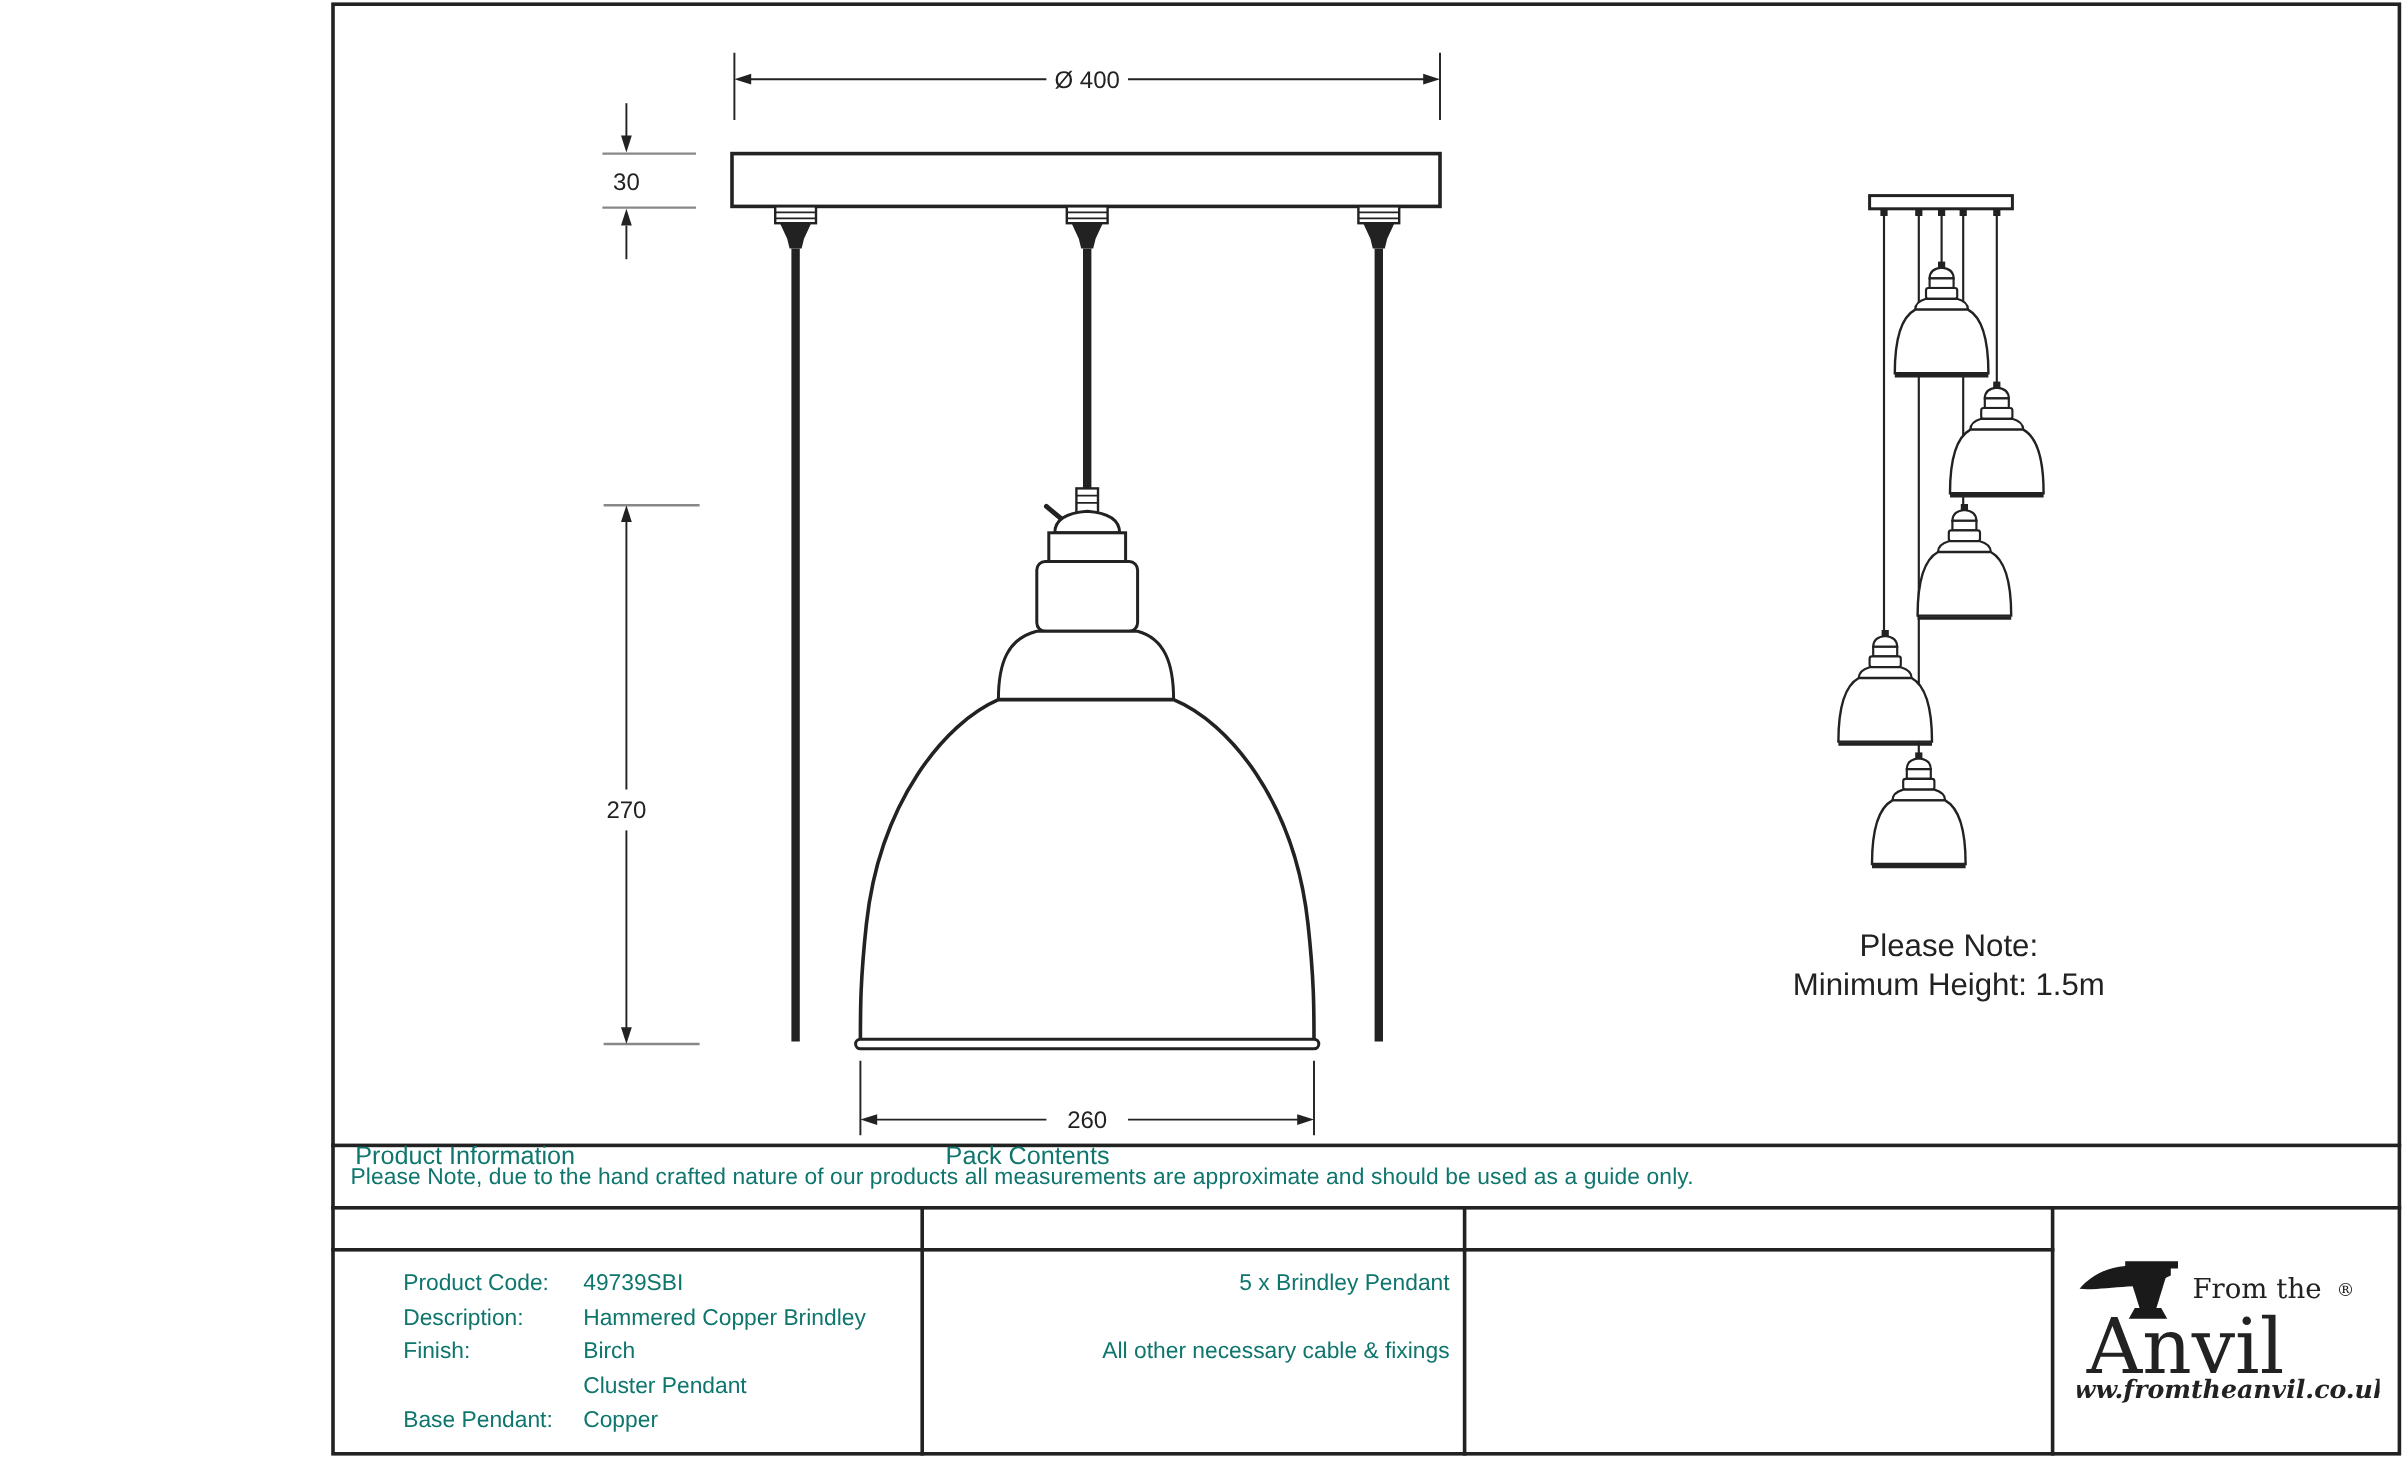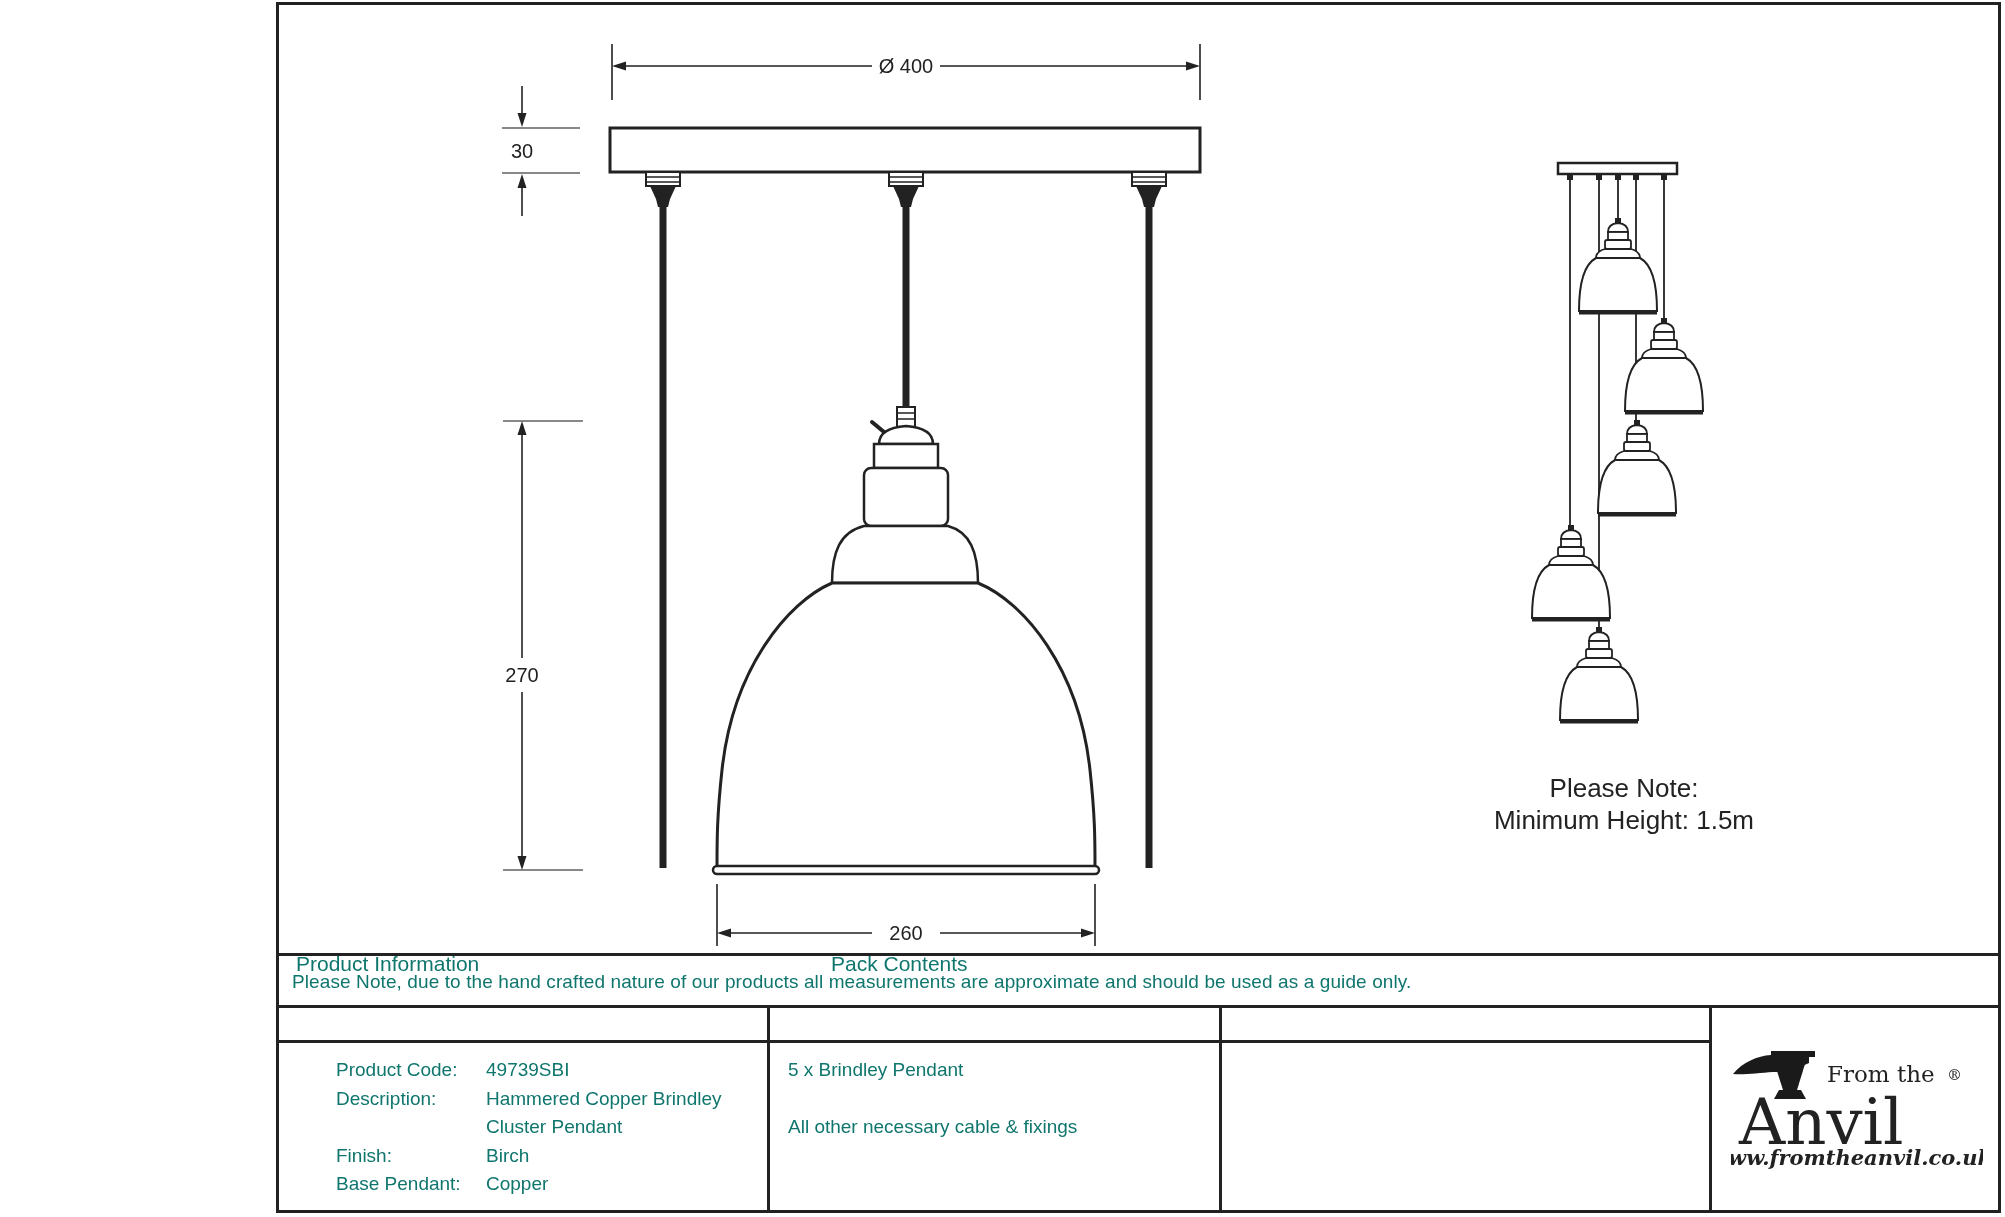--- a/index.html
+++ b/index.html
@@ -9,21 +9,21 @@
          border:3px solid #222;box-sizing:border-box;}
   .abs{position:absolute;}
   .hline{position:absolute;background:#222;height:3px;}
   .vline{position:absolute;background:#222;width:3px;}
   .note-text{position:absolute;left:292px;top:971px;font-size:19px;letter-spacing:.1px;}
   .col-header{position:absolute;top:952px;font-size:21px;}
   .info-grid{position:absolute;left:296px;top:1056px;font-size:19px;line-height:28.6px;width:470px;margin-left:40px;}
   .info-row{display:flex;}
   .info-label{width:150px;flex:0 0 150px;}
   .pack-list{position:absolute;left:788px;top:1056px;font-size:19px;line-height:28.6px;width:420px;}
-  .pack-item{min-height:28.6px;}
+  .pack-item{min-height:28.6px;text-align:right;}
   .logo-cell{position:absolute;left:1712px;top:1007px;width:289px;height:206px;
              display:flex;align-items:center;justify-content:center;}
   svg text{fill:#222;}
   .dim-label{font-family:"Liberation Sans",sans-serif;font-size:20px;}
   .cluster-note{font-family:"Liberation Sans",sans-serif;font-size:26px;}
   .logo-brand{font-family:"DejaVu Serif","Liberation Serif",serif;font-size:64px;}
   .logo-tag{font-family:"DejaVu Serif","Liberation Serif",serif;font-size:23px;}
   .logo-reg{font-family:"DejaVu Serif","Liberation Serif",serif;font-size:15px;}
   .logo-url{font-family:"DejaVu Serif","Liberation Serif",serif;font-style:italic;font-size:21px;font-weight:bold;}
 </style>
@@ -193,38 +193,38 @@
   <div class="hline" style="left:276px;top:953px;width:1725px;"></div>
   <div class="hline" style="left:276px;top:1005px;width:1725px;"></div>
   <div class="hline" style="left:276px;top:1040px;width:1436px;"></div>
   <div class="vline" style="left:767px;top:1005px;height:208px;"></div>
   <div class="vline" style="left:1219px;top:1005px;height:208px;"></div>
   <div class="vline" style="left:1709px;top:1005px;height:208px;"></div>
 
   <div class="note-text">Please Note, due to the hand crafted nature of our products all measurements are approximate and should be used as a guide only.</div>
 
   <div class="col-header" style="left:296px;">Product Information</div>
-  <div class="col-header" style="left:788px;margin-left:43px;">Pack Contents</div>
+  <div class="col-header" style="left:788px;">Pack Contents</div>
 
   <div class="info-grid">
     <div class="info-row">
       <span class="info-label">Product Code:</span>
       <span>49739SBI</span>
     </div>
     <div class="info-row">
       <span class="info-label">Description:</span>
       <span>Hammered Copper Brindley</span>
     </div>
     <div class="info-row">
+      <span class="info-label">Finish:</span>
+      <span>Birch</span>
+    </div>
+    <div class="info-row">
       <span class="info-label"></span>
       <span>Cluster Pendant</span>
-    </div>
-    <div class="info-row">
-      <span class="info-label">Finish:</span>
-      <span>Birch</span>
     </div>
     <div class="info-row">
       <span class="info-label">Base Pendant:</span>
       <span>Copper</span>
     </div>
   </div>
 
   <div class="pack-list">
     <div class="pack-item">5 x Brindley Pendant</div>
     <div class="pack-item"></div>

